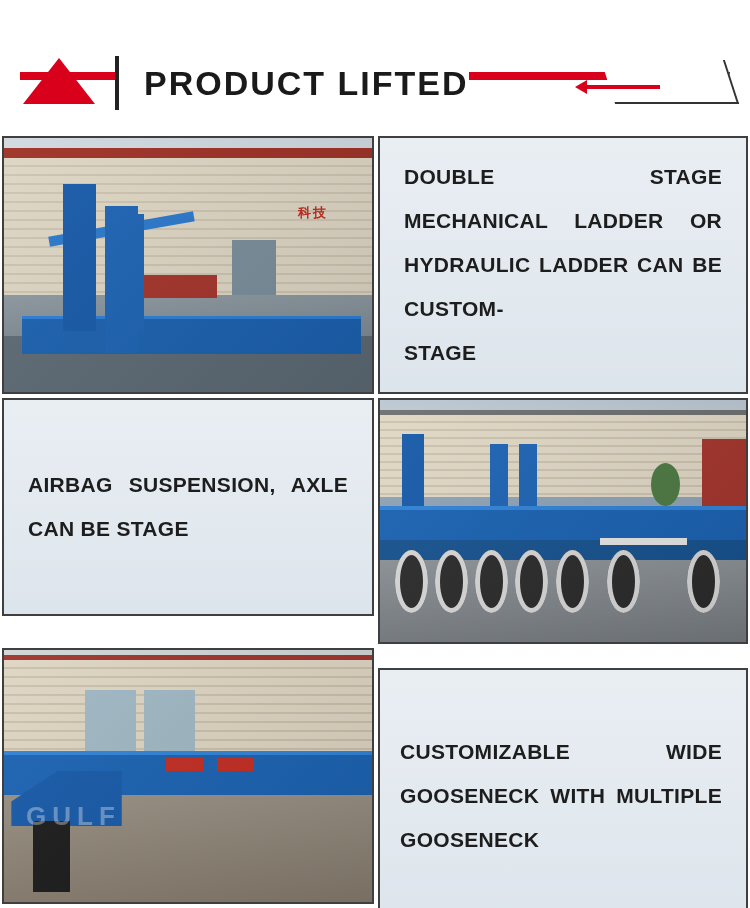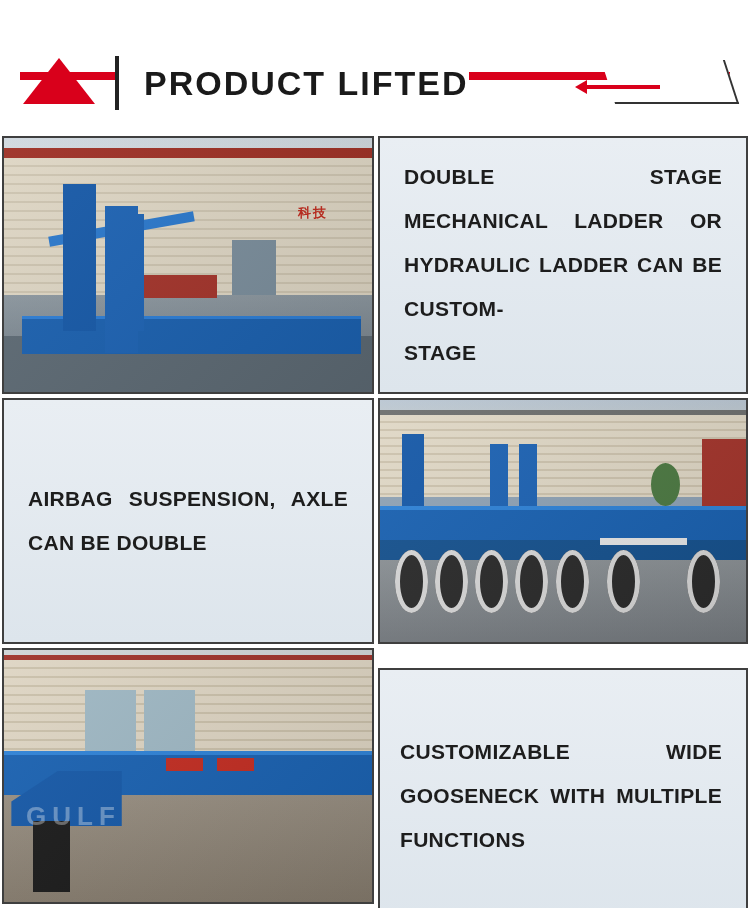--- a/index.html
+++ b/index.html
@@ -119,21 +119,21 @@
     letter-spacing: 0.3px;
   }
   .caption .last {
     text-align-last: left;
     display: block;
   }
 
   
   #cell-1 { left: 2px;   top: 136px; width: 372px; height: 258px; }
   #cell-2 { left: 378px; top: 136px; width: 370px; height: 258px; }
-  #cell-3 { left: 2px;   top: 398px; width: 372px; height: 246px; }
+  #cell-3 { left: 2px;   top: 398px; width: 372px; height: 218px; }
   #cell-4 { left: 378px; top: 398px; width: 370px; height: 246px; }
   #cell-5 { left: 2px;   top: 648px; width: 372px; height: 256px; }
   #cell-6 { left: 378px; top: 668px; width: 370px; height: 256px; padding-left: 20px; }
 
   
   .ph { position: absolute; }
 
   
   .p1-sky    { left:0; top:0; width:100%; height:42%;
                background: linear-gradient(180deg,#cfd8df 0%, #e3e0d6 100%); }
@@ -235,21 +235,21 @@
       <span>DOUBLE STAGE MECHANICAL</span>
       <span>LADDER OR HYDRAULIC</span>
       <span>LADDER CAN BE CUSTOM-</span>
       <span class="last">STAGE</span>
     </div>
   </div>
 
   <div class="cell text" id="cell-3">
     <div class="caption">
       <span>AIRBAG  SUSPENSION,  AXLE</span>
-      <span class="last">CAN BE DOUBLE</span>
+      <span class="last">CAN BE STAGE</span>
     </div>
   </div>
 
   <div class="cell photo" id="cell-4">
     <div class="ph p4-sky"></div>
     <div class="ph p4-roofline"></div>
     <div class="ph p4-wall"></div>
     <div class="ph p4-red"></div>
     <div class="ph p4-green"></div>
     <div class="ph p4-lad1"></div>
@@ -282,17 +282,17 @@
     <div class="ph p5-neck"></div>
     <div class="ph p5-leg"></div>
     <div class="ph p5-wm">GULF</div>
     <div class="noise"></div>
   </div>
 
   <div class="cell text" id="cell-6">
     <div class="caption">
       <span>CUSTOMIZABLE                WIDE</span>
       <span>GOOSENECK WITH MULTIPLE</span>
-      <span class="last">FUNCTIONS</span>
+      <span class="last">GOOSENECK</span>
     </div>
   </div>
 
 </div>
 
 </body></html>

